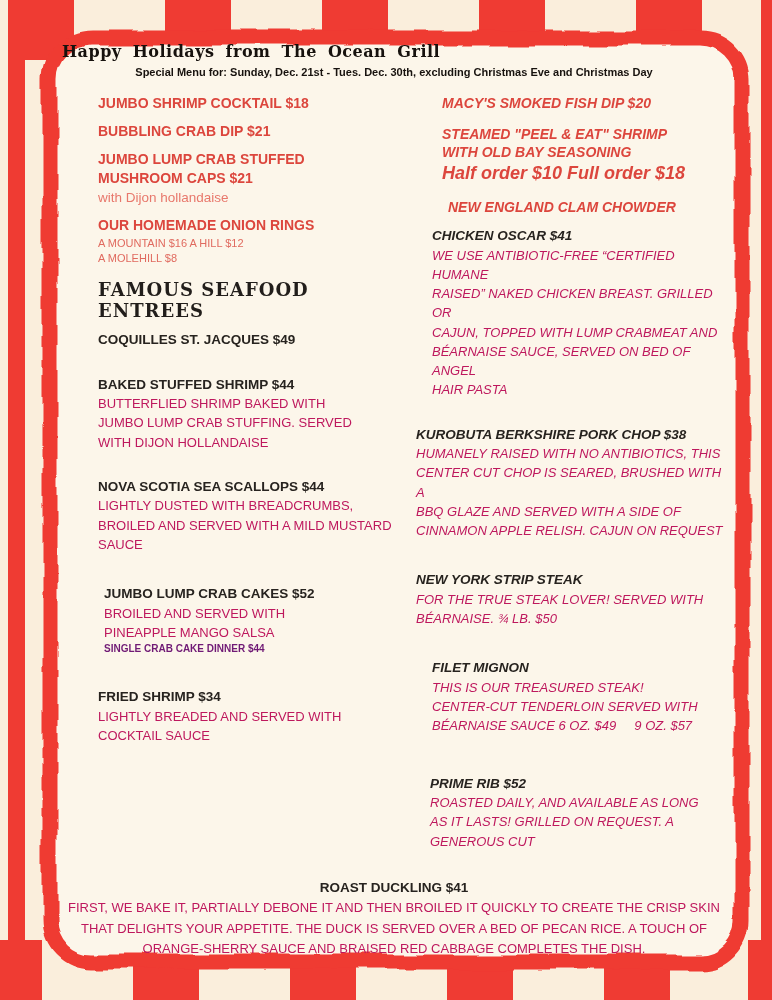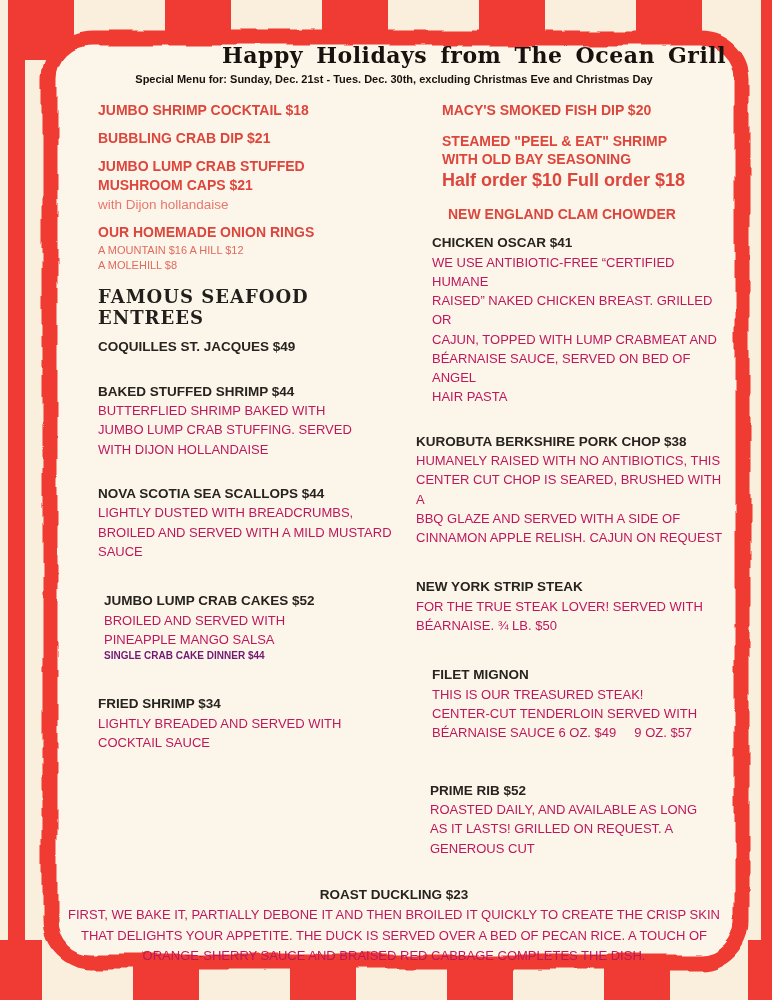--- a/index.html
+++ b/index.html
@@ -20,27 +20,27 @@
   .bottom-stripes { bottom:0; background-position:-24px 0; }
   .side-stripe { position:absolute; top:0; height:1000px; background:#EF3B33; }
   .side-stripe.left { left:8px; width:17px; }
   .side-stripe.right { right:0; width:11px; }
   
   .card-svg { position:absolute; left:0; top:0; }
   
   .content { position:absolute; left:62px; top:42px; width:664px; color:#33302B; }
   .menu-title {
     font-family:"DejaVu Serif","Liberation Serif",serif;
-    font-weight:700; font-size:22px; letter-spacing:.5px; word-spacing:5px;
-    color:#17120E; text-align:right;
+    font-weight:700; font-size:16px; letter-spacing:.5px; word-spacing:5px;
+    color:#17120E; text-align:left;
   }
   .menu-subtitle { font-weight:700; font-size:11px; color:#17120E; text-align:center; margin-top:5px; }
   .columns { display:flex; margin-top:16px; }
   .col-left  { width:348px; padding-left:36px; }
-  .col-right { width:316px; padding-left:6px; }
+  .col-right { width:316px; padding-left:6px;font-style:italic; }
   .pre { white-space:pre-line; }
   .app-item { margin-bottom:10px; }
   .app-name { color:#DC463D; font-weight:700; font-size:14px; line-height:1.3; }
   .app-note { color:#E8786C; font-size:13.5px; line-height:1.3; margin-top:2px; }
   .price-line { color:#DC463D; font-weight:700; font-size:18px; line-height:1.3; }
   .section-heading {
     font-family:"DejaVu Serif","Liberation Serif",serif;
     font-weight:700; font-size:18px; letter-spacing:1px; color:#221E1B;
   }
   .col-left  .section-heading { margin:14px 0 9px; }
@@ -172,19 +172,19 @@
       <div class="menu-item ind-14">
         <div class="item-name pre">PRIME RIB $52</div>
         <div class="item-desc pre">ROASTED DAILY, AND AVAILABLE AS LONG
 AS IT LASTS! GRILLED ON REQUEST. A
 GENEROUS CUT</div>
       </div>
     </div>
   </div>
 
   <div class="roast">
-    <div class="item-name pre">ROAST DUCKLING $23</div>
+    <div class="item-name pre">ROAST DUCKLING $41</div>
     <div class="item-desc pre">FIRST, WE BAKE IT, PARTIALLY DEBONE IT AND THEN BROILED IT QUICKLY TO CREATE THE CRISP SKIN
 THAT DELIGHTS YOUR APPETITE. THE DUCK IS SERVED OVER A BED OF PECAN RICE. A TOUCH OF
 ORANGE-SHERRY SAUCE AND BRAISED RED CABBAGE COMPLETES THE DISH.</div>
   </div>
 
 </div>
 
 </body></html>

